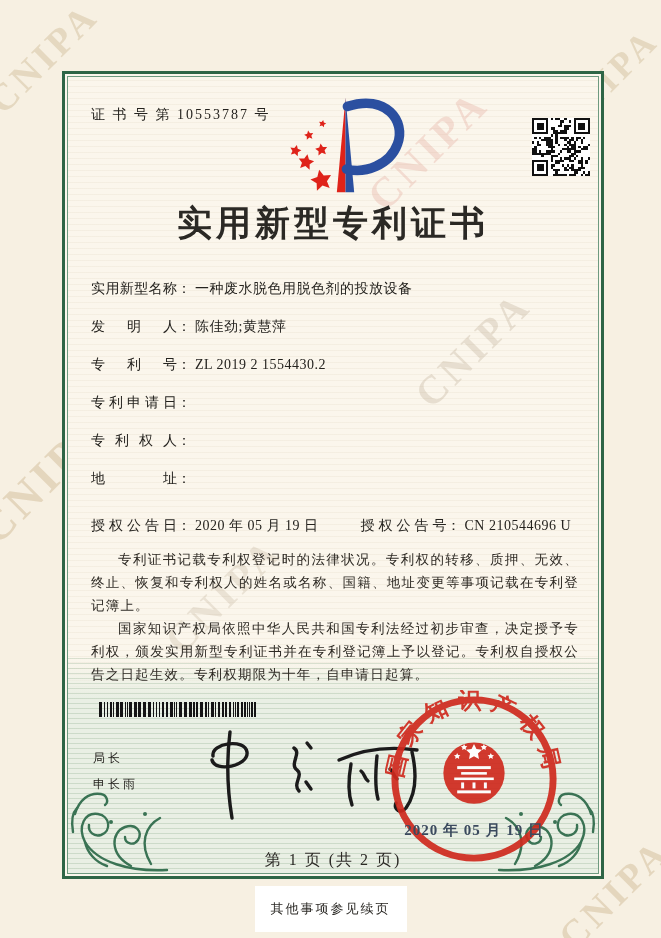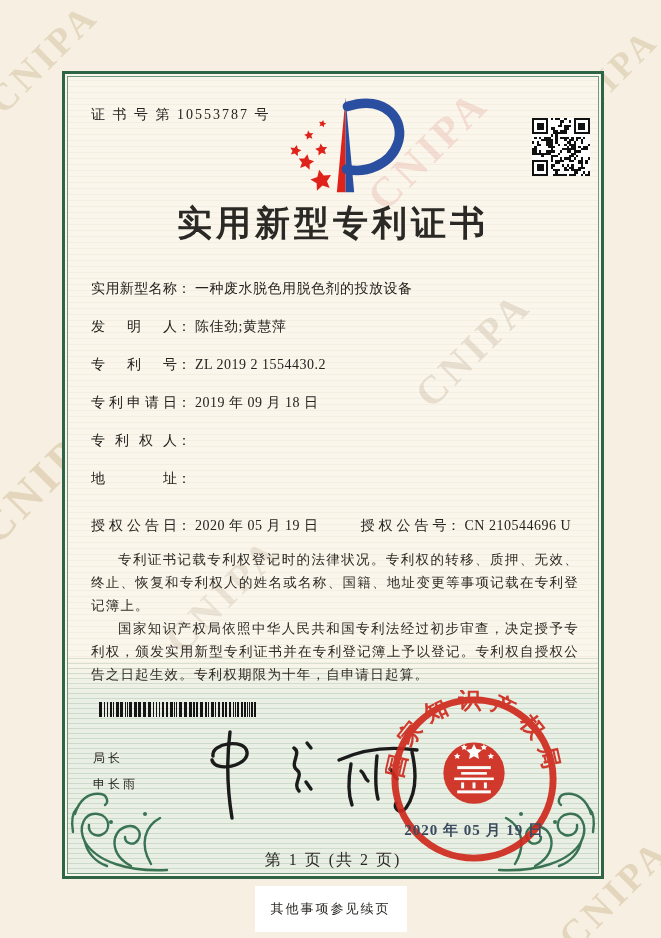--- a/index.html
+++ b/index.html
@@ -375,21 +375,20 @@
         <span class="val">陈佳劲;黄慧萍</span>
       </div>
       <div class="row">
         <span class="lab">专利号</span>
           <span class="colon">：</span>
         <span class="val">ZL 2019 2 1554430.2</span>
       </div>
       <div class="row">
         <span class="lab">专利申请日</span>
           <span class="colon">：</span>
-        <span class="val">2019 年 09 月 18 日</span>
       </div>
       <div class="row">
         <span class="lab">专利权人</span>
           <span class="colon">：</span>
       </div>
       <div class="row">
         <span class="lab">地址</span>
           <span class="colon">：</span>
       </div>
       <div class="grant-row">

